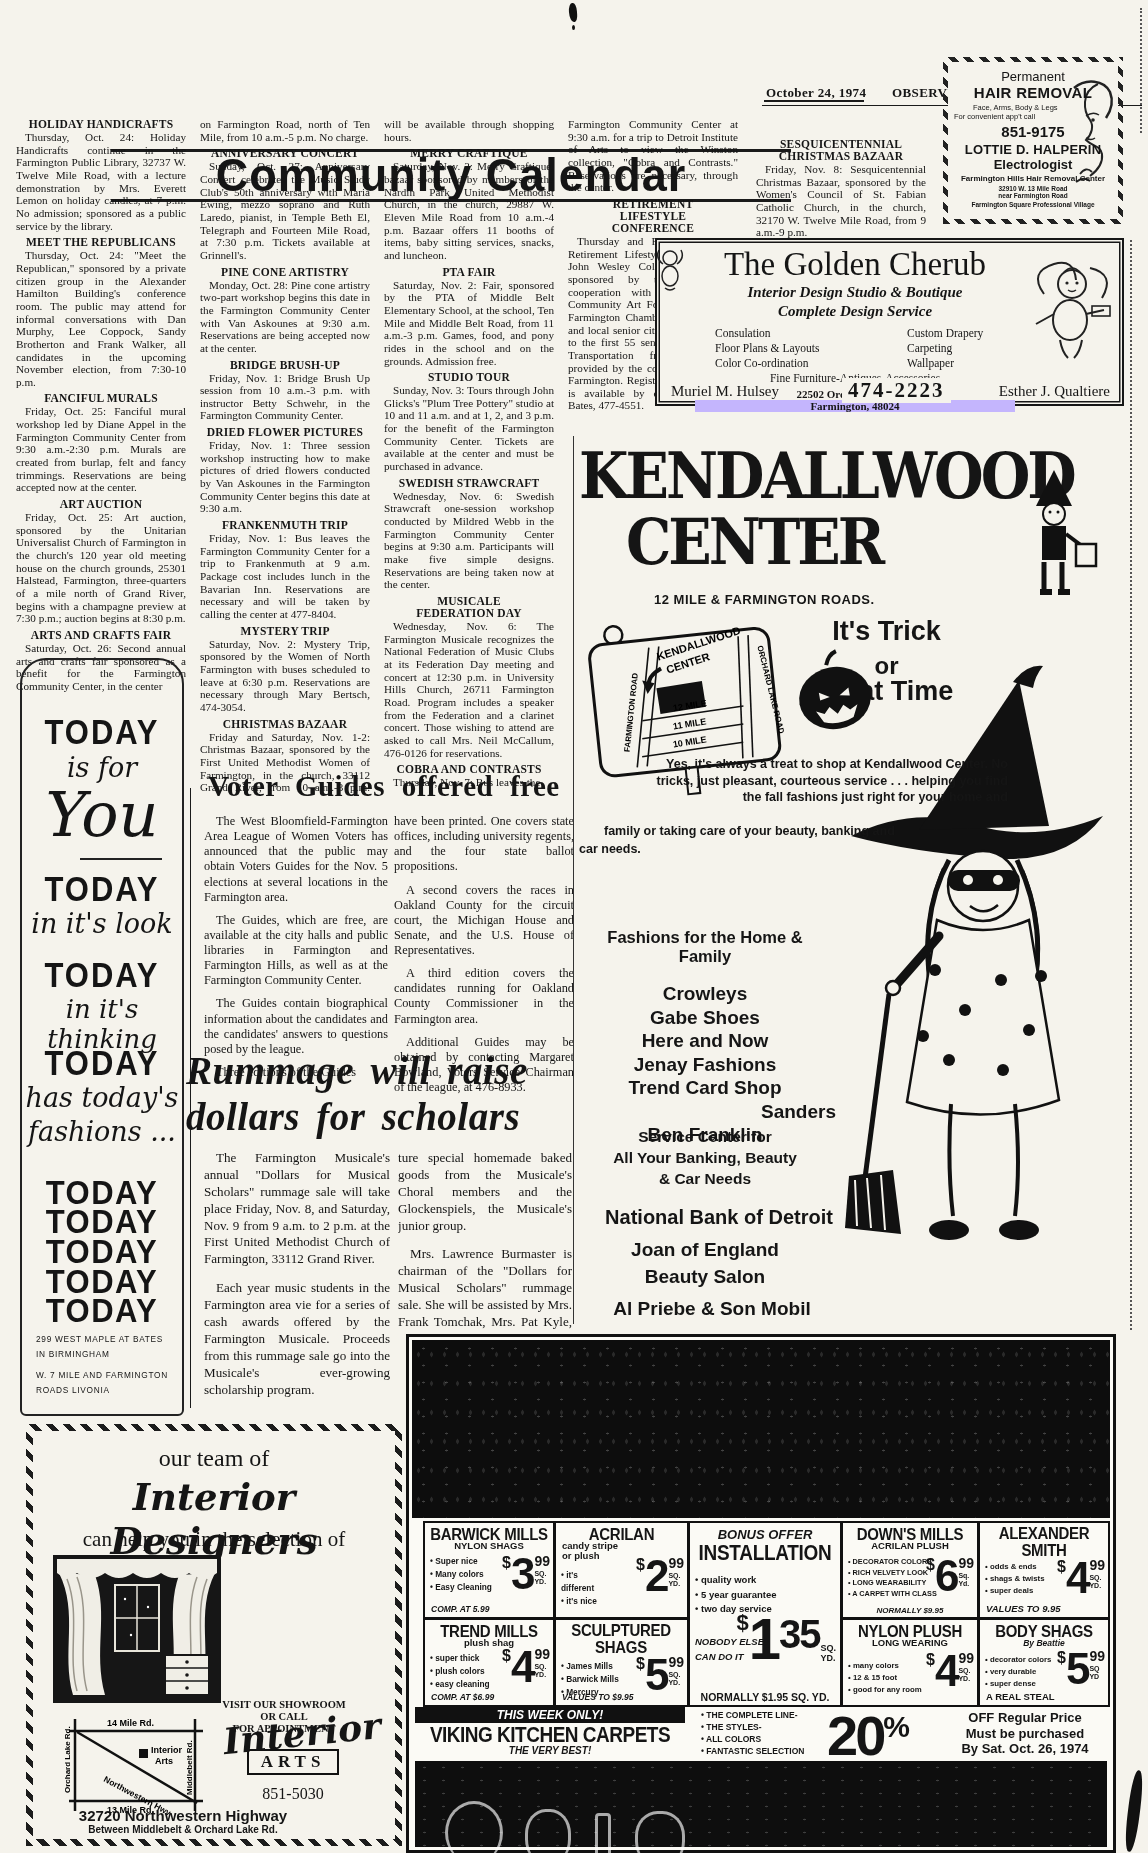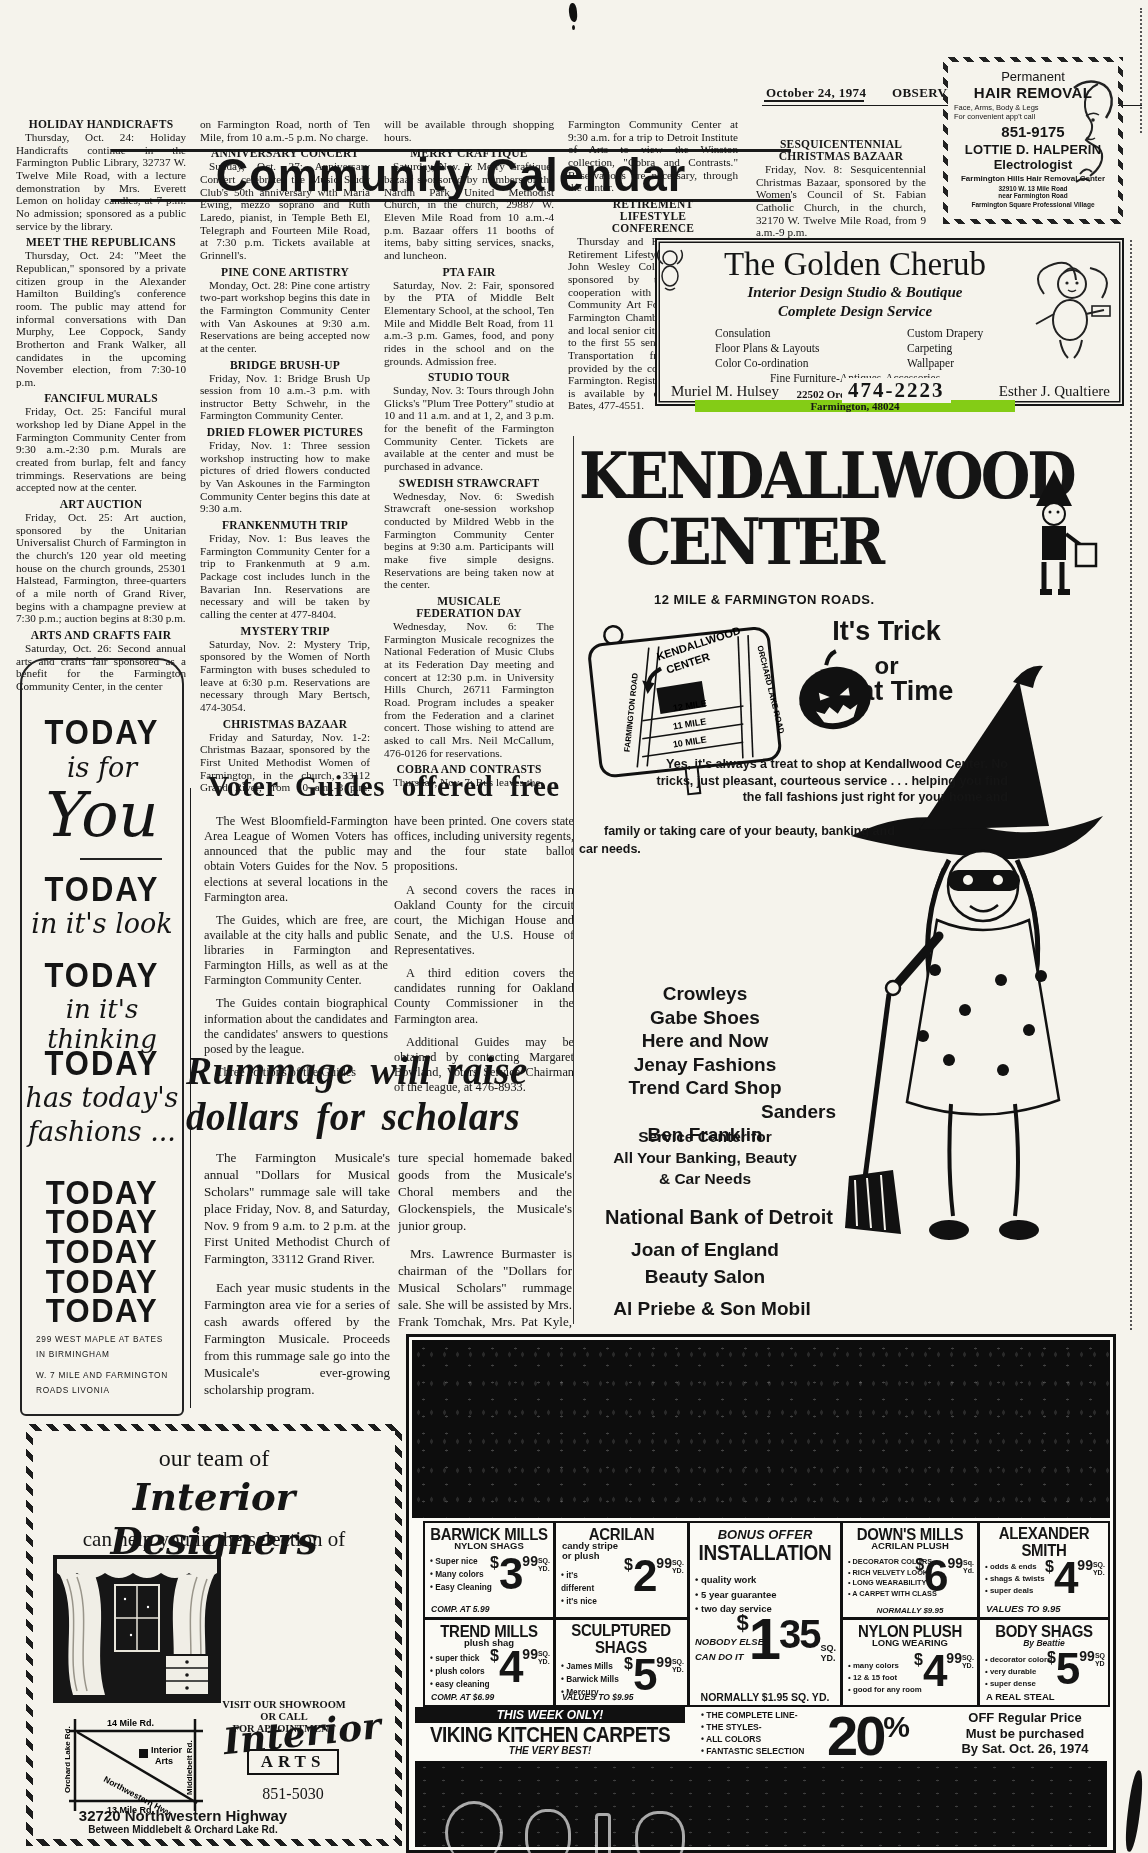--- a/index.html
+++ b/index.html
@@ -71,21 +71,21 @@
   .pbox{position:absolute;border:2px solid #111;background:#fbfaf5;font-family:"Liberation Sans",sans-serif;overflow:hidden;}
   .p-name{margin-top:3px;text-align:center;font-weight:700;font-size:15px;line-height:15px;letter-spacing:-.3px;transform:scaleY(1.15);}
   .p-sub{text-align:center;font-weight:700;font-size:9.5px;line-height:10px;white-space:pre-line;}
   .p-kick{text-align:center;font-weight:700;font-style:italic;font-size:13px;margin-top:4px;}
   .p-b{position:absolute;left:5px;font-weight:700;font-size:8.3px;line-height:1.55;white-space:pre-line;}
   .p-f{position:absolute;left:6px;bottom:3px;font-weight:700;font-style:italic;font-size:8.5px;}
   .p-note{position:absolute;left:0;right:0;bottom:2px;text-align:center;font-weight:700;font-style:italic;font-size:8px;margin-top:43px;}
   .price{position:absolute;display:flex;align-items:flex-start;font-weight: 700;}
   .price .pd{font-size:16px;line-height:16px;}
   .price .pn{font-size:44px;line-height:38px;letter-spacing:-2px;}
-  .price .pcol{display:flex;flex-direction:row;margin-left:1px;}
+  .price .pcol{display:flex;flex-direction:column;margin-left:1px;}
   .price .pc{font-size:14px;line-height:13px;}
   .price .pu{font-size:7px;line-height:8px;white-space:pre-line;margin-top:2px;}
   .v-strip{position:absolute;left:6px;right:6px;top:370px;height:50px;}
   .vs-banner{position:absolute;left:0;top:0;width:270px;background:#111;color:#fff;
      font:700 italic 12px "Liberation Sans",sans-serif;text-align:center;padding:1px 0;}
   .vs-title{position:absolute;left:0;top:17px;width:270px;text-align:center;
      font:700 19px "Liberation Sans",sans-serif;letter-spacing:-.5px;transform:scaleY(1.2);}
   .vs-sub{position:absolute;left:0;top:38px;width:270px;text-align:center;font:700 italic 10px "Liberation Sans",sans-serif;}
   .vs-bullets{position:absolute;left:286px;top:3px;font:700 8.5px "Liberation Sans",sans-serif;line-height:1.4;white-space:pre-line;}
   .vs-pct{position:absolute;left:412px;top:-4px;font:700 56px "Liberation Sans",sans-serif;letter-spacing:-3px;}
@@ -239,21 +239,21 @@
     <svg width="58" height="118" viewBox="0 0 58 118" style="position:absolute;right:0;top:16px;">
       <path d="M38,6 C20,14 24,34 30,42 C34,48 32,56 26,62 C33,69 40,67 42,76 C43,84 38,92 30,98" fill="none" stroke="#222" stroke-width="2"></path>
       <path d="M14,10 C26,0 44,2 50,14 C54,24 50,34 46,40" fill="none" stroke="#222" stroke-width="2.5"></path>
       <path d="M26,38 q7,-5 13,-1" fill="none" stroke="#222" stroke-width="1.5"></path>
       <circle cx="33" cy="42" r="1.8" fill="#222"></circle>
       <path d="M26,60 q5,3 9,0" fill="none" stroke="#222" stroke-width="1.5"></path>
       <path d="M20,96 q6,-8 12,-2 M16,104 q8,-6 14,-1" fill="none" stroke="#222" stroke-width="1.8"></path>
     </svg>
     <div style="padding-top:7px;font:400 13px 'Liberation Sans',sans-serif;">Permanent</div>
     <div style="font:700 15px 'Liberation Sans',sans-serif;letter-spacing:.3px;">HAIR REMOVAL</div>
-    <div style="font:400 7.5px 'Liberation Sans',sans-serif;text-align:left;padding-left:6px;margin-top:2px;">Face, Arms, Body &amp; Legs</div>
+    <div style="font:400 7.5px 'Liberation Sans',sans-serif;text-align:left;padding-left:6px;margin-top:2px;margin-left:19px;">Face, Arms, Body &amp; Legs</div>
     <div style="font:400 7.5px 'Liberation Sans',sans-serif;text-align:left;padding-left:6px;">For convenient app't call</div>
     <div style="font:700 15px 'Liberation Sans',sans-serif;margin-top:2px;">851-9175</div>
     <div style="font:700 13px 'Liberation Sans',sans-serif;margin-top:2px;letter-spacing:.2px;">LOTTIE D. HALPERIN</div>
     <div style="font:700 13px 'Liberation Sans',sans-serif;">Electrologist</div>
     <div style="font:700 8px 'Liberation Sans',sans-serif;margin-top:2px;">Farmington Hills Hair Removal Center</div>
     <div style="font:700 6.5px 'Liberation Sans',sans-serif;margin-top:2px;">32910 W. 13 Mile Road</div>
     <div style="font:700 6.5px 'Liberation Sans',sans-serif;">near Farmington Road</div>
     <div style="font:700 6.5px 'Liberation Sans',sans-serif;margin-top:2px;">Farmington Square Professional Village</div>
   </div>
 </div>
@@ -282,21 +282,21 @@
   <div style="position:absolute;left:38px;top:44px;width:320px;text-align:center;font:700 italic 15px 'Liberation Serif',serif;">Interior Design Studio &amp; Boutique</div>
   <div style="position:absolute;left:38px;top:63px;width:320px;text-align:center;font:700 italic 15px 'Liberation Serif',serif;">Complete Design Service</div>
   <div class="pre" style="position:absolute;left:58px;top:86px;font-size:11.5px;line-height:15px;">Consulation
 Floor Plans &amp; Layouts
 Color Co-ordination</div>
   <div class="pre" style="position:absolute;left:250px;top:86px;font-size:11.5px;line-height:15px;">Custom Drapery
 Carpeting
 Wallpaper</div>
   <div style="position:absolute;left:38px;top:132px;width:320px;text-align:center;font-size:11.5px;">Fine Furniture-Antiques-Accessories</div>
   <div style="position:absolute;left:38px;top:148px;width:320px;text-align:center;font:700 11px 'Liberation Serif',serif;">22502 Orchard Lake Rd.</div>
-  <div style="position:absolute;left:38px;top:160px;width:320px;text-align:center;font:700 11px 'Liberation Serif',serif;background:#84cc16;">Farmington, 48024</div>
+  <div style="position:absolute;left:38px;top:160px;width:320px;text-align:center;font:700 11px 'Liberation Serif',serif;background:#c4b5fd;">Farmington, 48024</div>
   <div style="position:absolute;left:10px;top:143px;font-size:15px;background:#f5f3ec;padding:0 4px;">Muriel M. Hulsey</div>
   <div style="position:absolute;left:185px;top:138px;font:700 21px 'Liberation Serif',serif;letter-spacing:2px;background:#f5f3ec;padding:0 6px;">474-2223</div>
   <div style="position:absolute;right:8px;top:143px;font-size:15px;background:#f5f3ec;padding:0 4px;">Esther J. Qualtiere</div>
 </div>
 
 <div class="dotline" style="left:1130px;top:240px;height:1090px;"></div>
 
 <div id="kendallwood">
   <div class="kw-title" style="left:5px;top:2px;">KENDALLWOOD</div>
   <div class="kw-title" style="left:52px;top:68px;">CENTER</div>
@@ -380,20 +380,21 @@
     <path d="M24,562 L26,608 M36,560 L40,610 M50,557 L54,612" stroke="#f5f3ec" stroke-width="2"></path>
     <path d="M120,486 q-4,60 2,112 M184,486 q6,60 0,112" stroke="#111" stroke-width="4" fill="none"></path>
     <ellipse cx="118" cy="612" rx="20" ry="10" fill="#111"></ellipse>
     <ellipse cx="188" cy="612" rx="20" ry="10" fill="#111"></ellipse>
   </svg>
 
   <div style="position:absolute;left:62px;top:320px;width:372px;text-align:right;font:700 12.5px 'Liberation Sans',sans-serif;line-height:1.32;">Yes, it's always a treat to shop at Kendallwood Center. No tricks, just pleasant, courteous service . . . helping you find the fall fashions just right for your home and</div>
   <div style="position:absolute;left:30px;top:388px;width:340px;text-align:left;font:700 12.5px 'Liberation Sans',sans-serif;">family or taking care of your beauty, banking and</div>
   <div style="position:absolute;left:5px;top:406px;font:700 12.5px 'Liberation Sans',sans-serif;">car needs.</div>
 
+  <div style="position:absolute;left:18px;top:492px;width:226px;text-align:center;font:700 16.5px 'Liberation Sans',sans-serif;">Fashions for the Home &amp; Family</div>
 
   <div style="position:absolute;left:0px;top:546px;width:262px;text-align:center;">
     <div style="font:700 19px 'Liberation Sans',sans-serif;line-height:23.5px;">Crowleys</div>
     <div style="font:700 19px 'Liberation Sans',sans-serif;line-height:23.5px;">Gabe Shoes</div>
     <div style="font:700 19px 'Liberation Sans',sans-serif;line-height:23.5px;">Here and Now</div>
     <div style="font:700 19px 'Liberation Sans',sans-serif;line-height:23.5px;">Jenay Fashions</div>
     <div style="font:700 19px 'Liberation Sans',sans-serif;line-height:23.5px;">Trend Card Shop</div>
     <div style="font:700 19px 'Liberation Sans',sans-serif;line-height:23.5px;text-align:right;">Sanders</div>
     <div style="font:700 19px 'Liberation Sans',sans-serif;line-height:23.5px;">Ben Franklin</div>
   </div>

